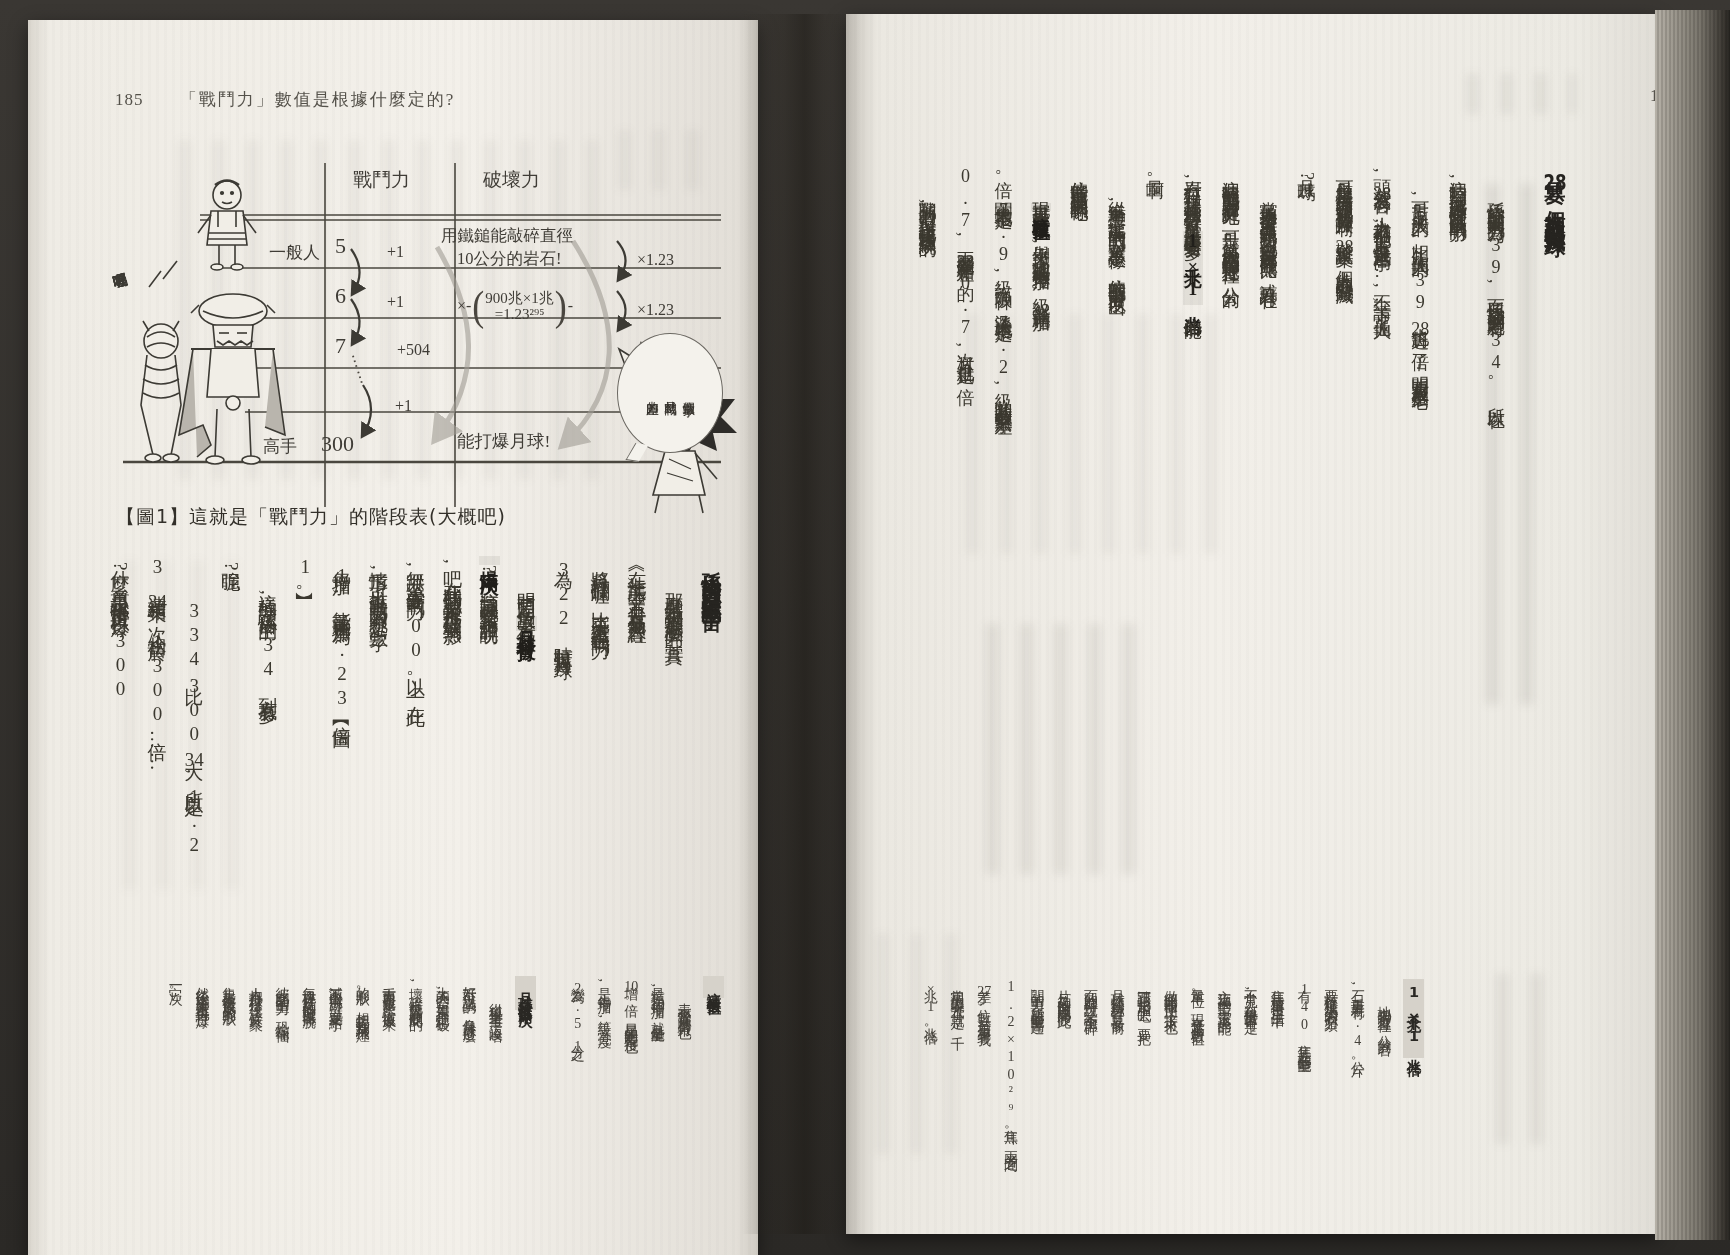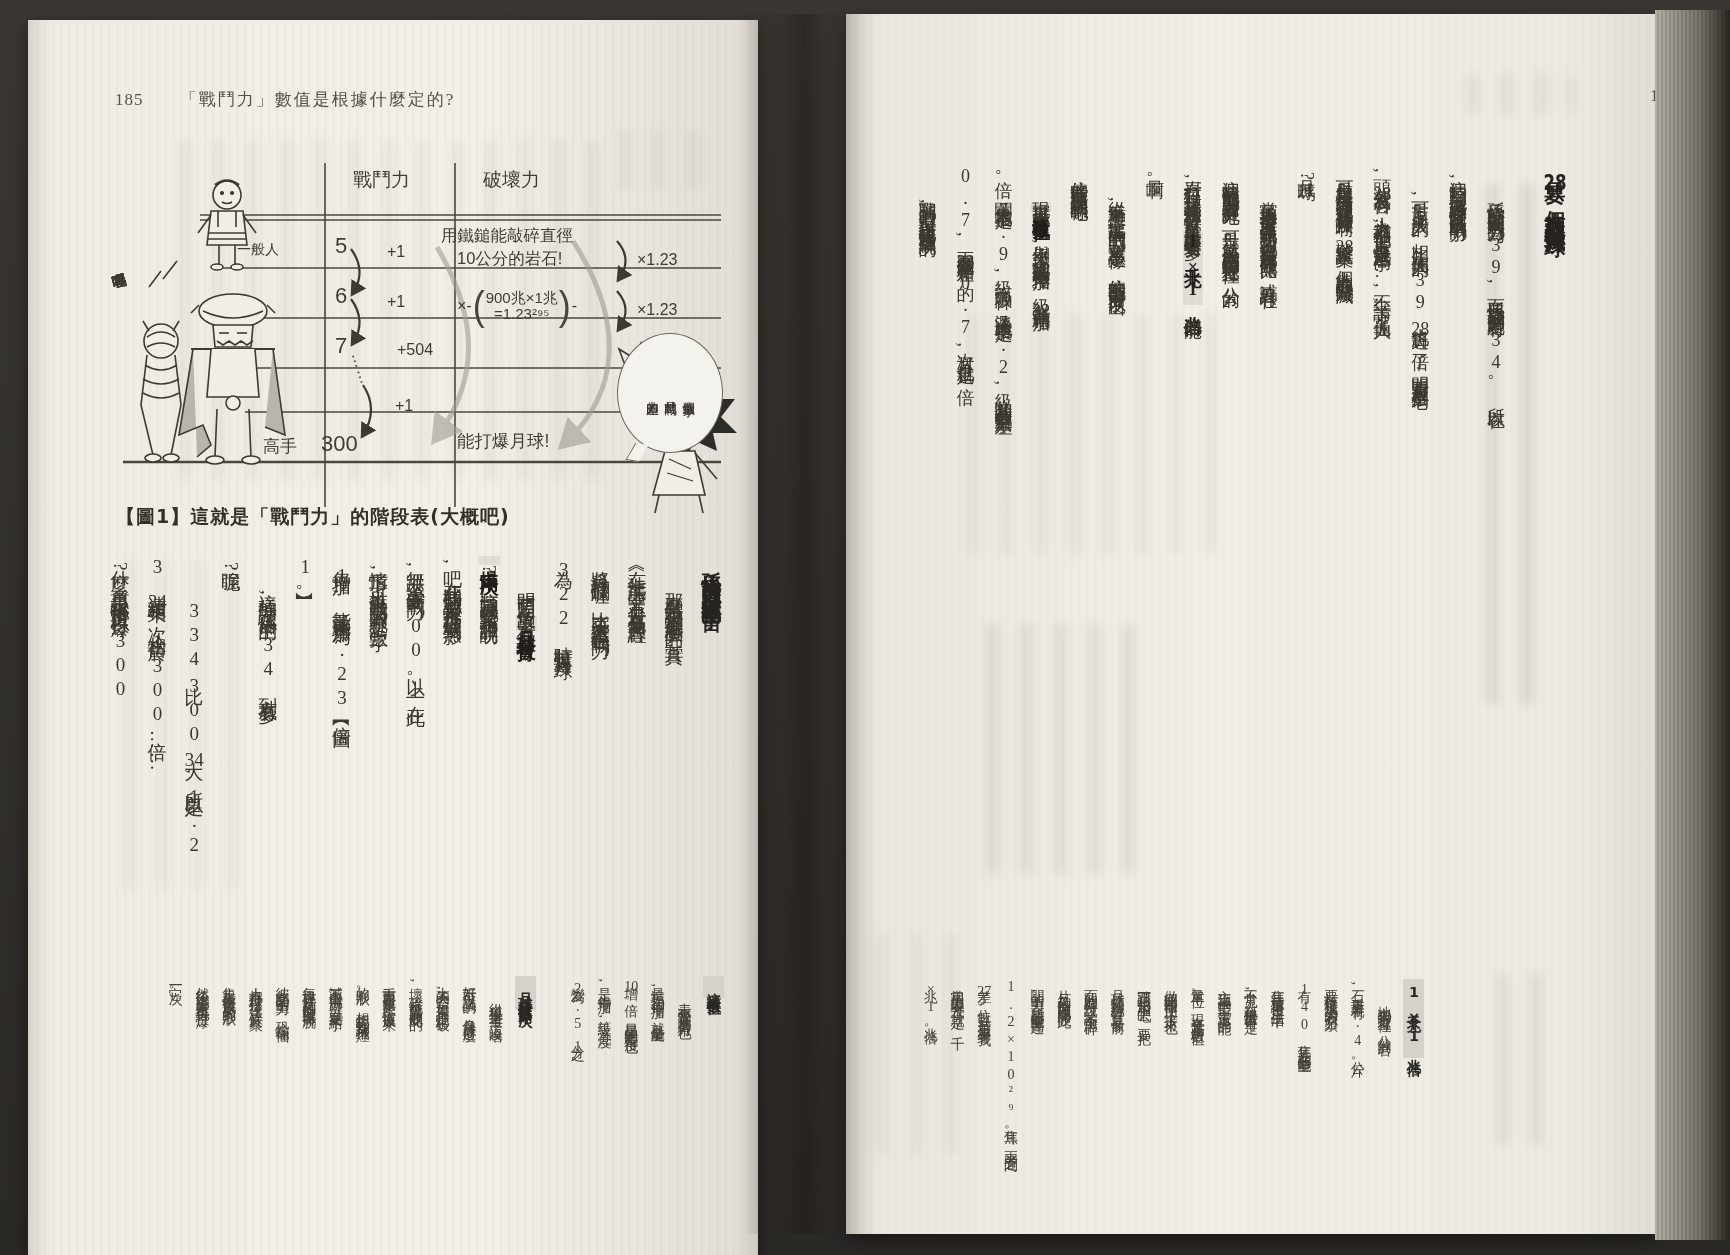--- a/index.html
+++ b/index.html
@@ -35,24 +35,24 @@
 
   .fnwrap{position:absolute;display:flex;flex-direction:row-reverse;gap:34px;height:200px;}
   .fn{display:flex;flex-direction:row-reverse;gap:12px;height:100%;}
   .fn .vtext-inner{display:flex;flex-direction:row-reverse;gap:12px;height:100%;}
   .fnotes-l{top:956px;right:34px;}
   .fnotes-r{top:965px;right:234px;}
   .fn,.fnwrap{font-size:14px;letter-spacing:2.5px;color:#44413a;}
   .fn-h{writing-mode:vertical-rl;text-orientation:upright;font-weight:700;font-size:14.5px;color:#2a2824;background:#d6d2ca;padding:5px 1px;height:auto;align-self:flex-start;font-family:"DejaVu Sans",sans-serif;letter-spacing:3px;}
 
   
-  .figure{position:absolute;left:77px;top:127px;width:640px;height:392px;font-family:Liberation Sans, sans-serif;color:#3f3c36;}
+  .figure{position:absolute;left:77px;top:127px;width:640px;height:392px;font-family:Liberation Serif, serif;color:#3f3c36;}
   .figure svg{position:absolute;left:0;top:0;}
   .fig-label{position:absolute;white-space:pre;}
-  .fig-caption{position:absolute;left:88px;top:484px;font-family:"DejaVu Sans",sans-serif;font-weight:700;font-size:19px;color:#33302a;letter-spacing:1px;}
+  .fig-caption{position:absolute;left:88px;top:484px;font-family:"DejaVu Sans",sans-serif;font-weight:400;font-size:19px;color:#33302a;letter-spacing:1px;}
   .formula{position:absolute;left:352px;top:138px;display:flex;align-items:center;gap:1px;font-size:16px;}
   .formula .par{font-size:36px;font-weight:300;transform:scaleY(1.15);color:#4a463f;}
   .fstack{display:flex;flex-direction:column;line-height:1.1;font-size:15px;text-align:center;}
   .dots-slant{position:absolute;left:236px;top:214px;transform:rotate(72deg);font-size:15px;letter-spacing:2px;color:#4a463f;}
   .scream{position:absolute;left:2px;top:116px;transform:rotate(-14deg);font-weight:700;font-size:14px;color:#3c3a34;}
   .scream span{display:block;writing-mode:vertical-rl;text-orientation:upright;line-height:1.15;}
   .bubble{position:absolute;left:512px;top:186px;width:104px;height:118px;background:#f4f2ec;border:1.5px solid #6b6862;border-radius:50%;display:flex;flex-direction:row-reverse;justify-content:center;align-items:center;gap:5px;font-size:12.5px;letter-spacing:1px;color:#33302a;}
   .bubble::after{content:'';position:absolute;left:12px;bottom:-9px;width:13px;height:16px;background:#f4f2ec;border-left:1.5px solid #6b6862;border-bottom:1.5px solid #6b6862;transform:skew(-24deg) rotate(8deg);}
   .bubble .vcol{height:auto;}
 </style>
@@ -165,21 +165,21 @@
         </g>
 
         <g stroke="#3c3a34" stroke-width="1.6">
           <line x1="58" y1="132" x2="72" y2="114"></line>
             <line x1="44" y1="140" x2="56" y2="124"></line>
         </g>
       </svg>
 
       <div class="fig-label" style="left:248px;top:20px;font-size:19px">戰鬥力</div>
       <div class="fig-label" style="left:378px;top:20px;font-size:19px">破壞力</div>
-      <div class="fig-label" style="left:132px;top:94px;font-size:14px">一般人</div>
+      <div class="fig-label" style="left:164px;top:94px;font-size:17px">一般人</div>
       <div class="fig-label" style="left:158px;top:288px;font-size:17px">高手</div>
       <div class="fig-label" style="left:230px;top:86px;font-size:22px">5</div>
       <div class="fig-label" style="left:230px;top:136px;font-size:22px">6</div>
       <div class="fig-label" style="left:230px;top:186px;font-size:22px">7</div>
       <div class="fig-label" style="left:216px;top:284px;font-size:22px">300</div>
       <div class="dots-slant">⋯⋯</div>
       <div class="fig-label" style="left:282px;top:96px;font-size:16px">+1</div>
       <div class="fig-label" style="left:282px;top:146px;font-size:16px">+1</div>
       <div class="fig-label" style="left:292px;top:194px;font-size:16px">+504</div>
       <div class="fig-label" style="left:290px;top:250px;font-size:16px">+1</div>

